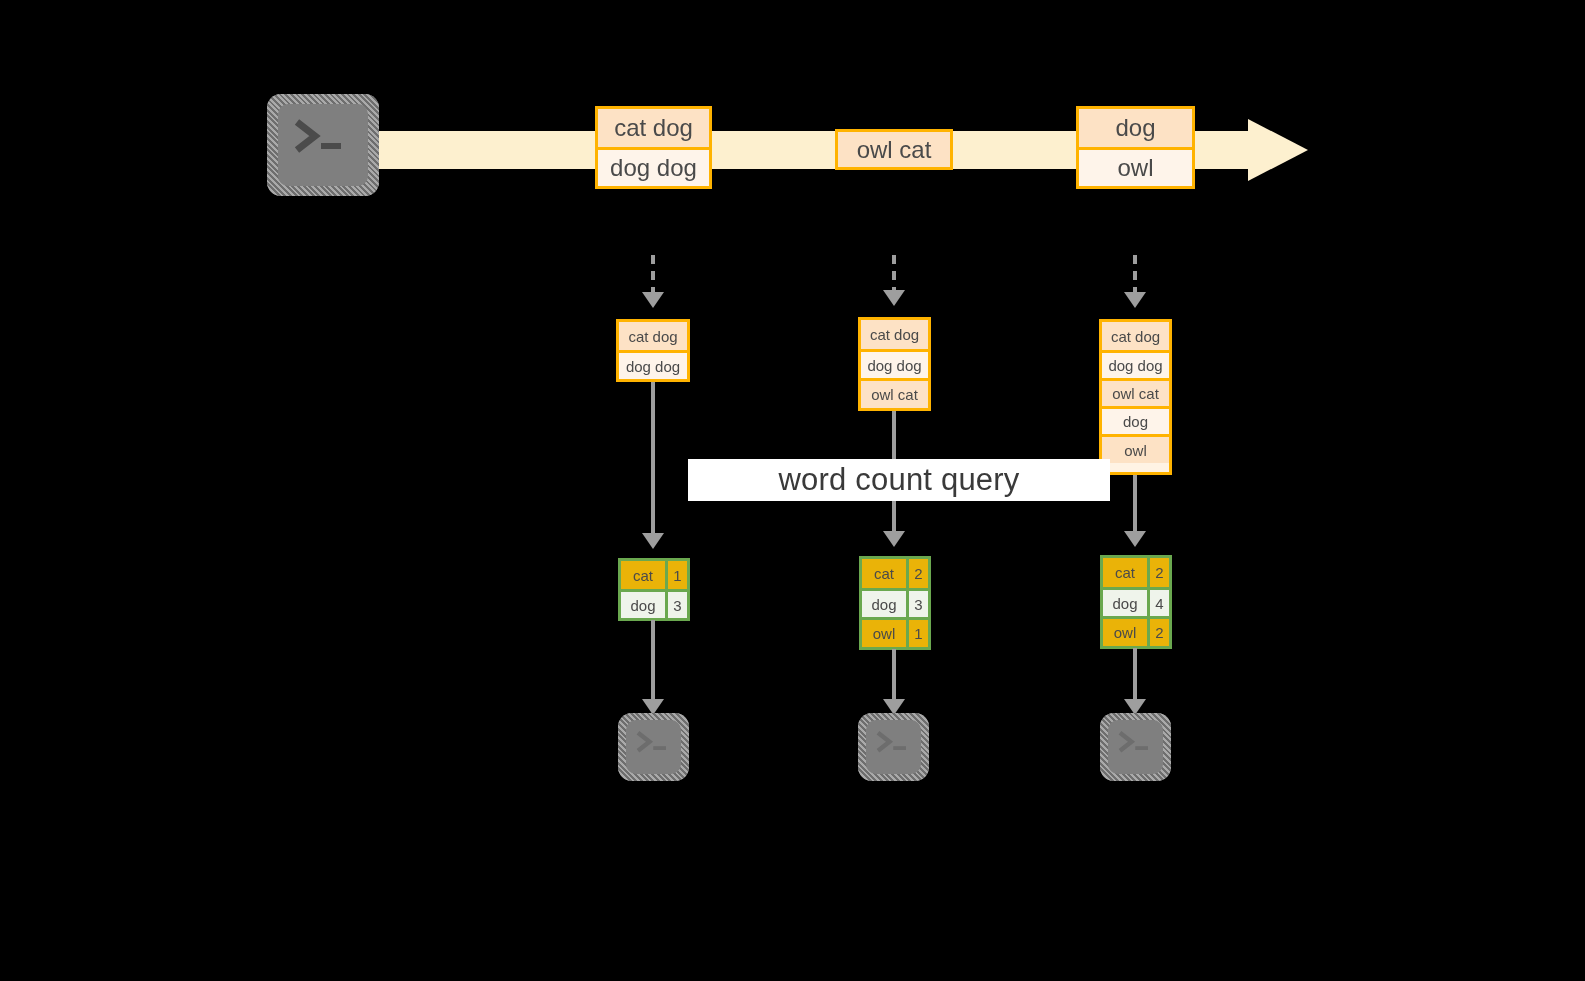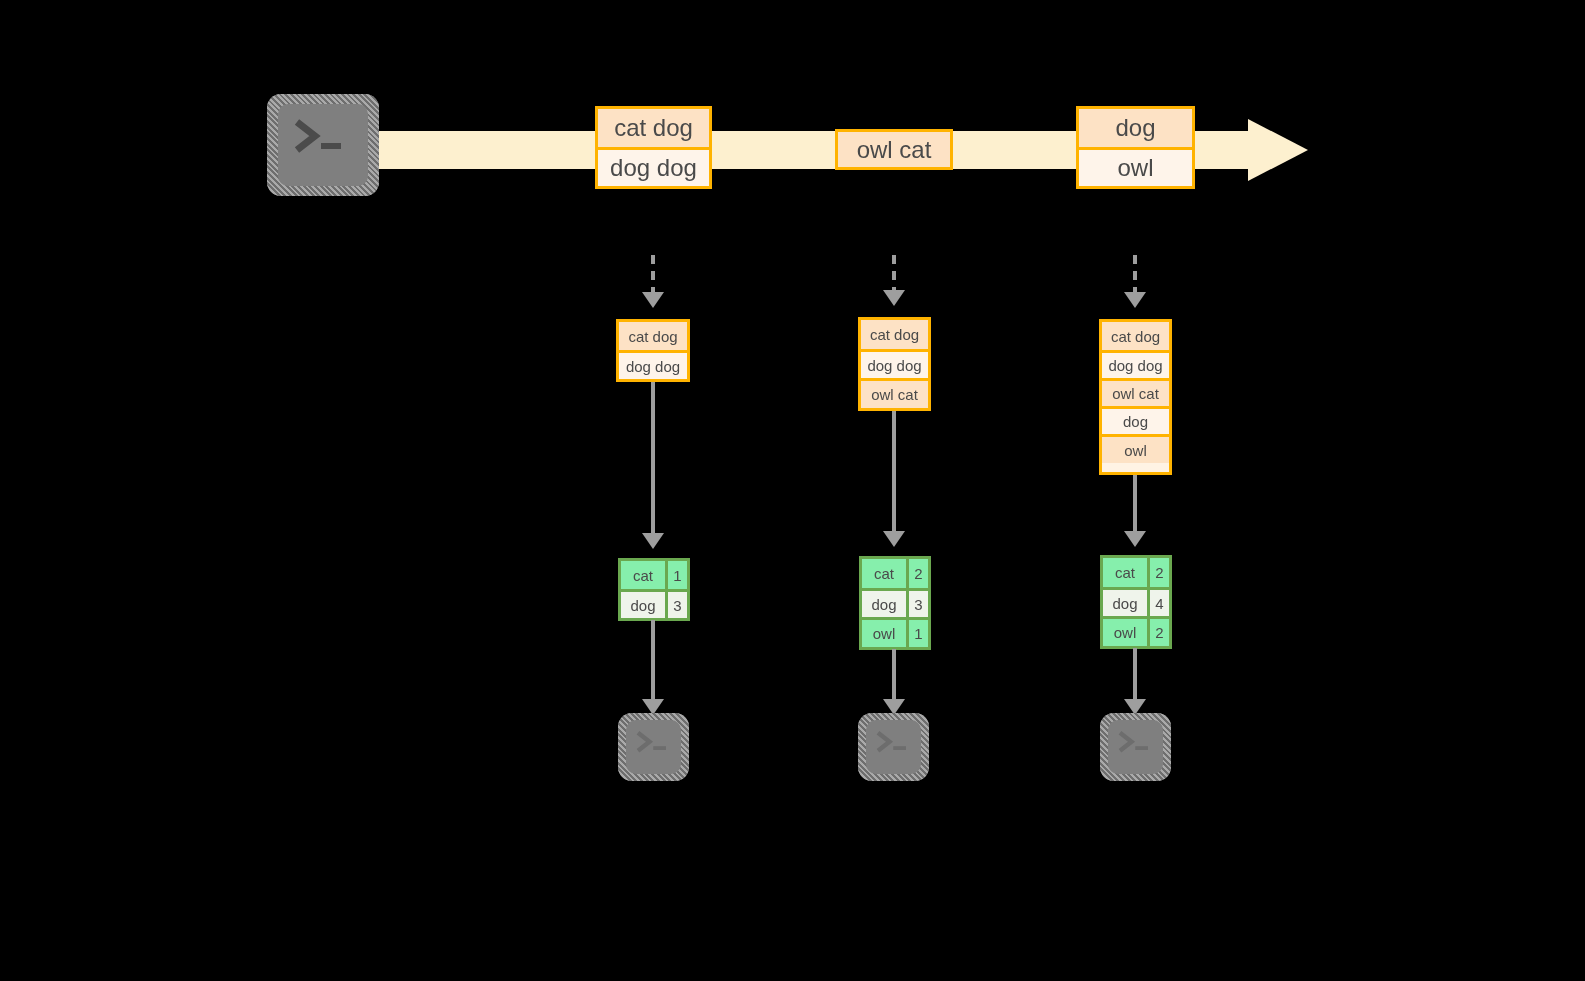--- a/index.html
+++ b/index.html
@@ -60,21 +60,21 @@
     background:#eef4e9;
   }
   .gtable .grow{display:flex;box-sizing:border-box;}
   .gtable .grow + .grow{border-top:3px solid #6aa84f;}
   .gtable .gcell{
     box-sizing:border-box;
     display:flex;align-items:center;justify-content:center;
     color:#4a4a4a;white-space:nowrap;
   }
   .gtable .gcell + .gcell{border-left:3px solid #6aa84f;}
-  .gtable .grow.dark .gcell{background:#86efac;}
+  .gtable .grow.dark .gcell{background:#eab308;}
   .gtable .grow.light .gcell{background:#eff4eb;}
 
   
   .vline{position:absolute;background:#9e9e9e;width:4px;}
   .vdash{
     position:absolute;width:4px;
     background:repeating-linear-gradient(to bottom,
       #9e9e9e 0px,#9e9e9e 9px,rgba(0,0,0,0) 9px,rgba(0,0,0,0) 16px);
   }
   .ahead{position:absolute;width:0;height:0;
@@ -230,14 +230,17 @@
 
   <div class="terminal" style="left:1100px;top:713px;width:71px;height:68px;">
     <div class="hatch"></div>
     <div class="inner" style="left:8px;top:7px;right:8px;bottom:7px;"></div>
     <svg width="40" height="28" viewBox="0 0 60 44" style="left:14px;top:16px;">
       <path d="M8 6 L26 20 L8 34" fill="none" stroke="#6d6d6d" stroke-width="7"></path>
       <rect x="32" y="27" width="20" height="6" fill="#6d6d6d"></rect>
     </svg>
   </div>
 
+  <div class="query-band" style="left:688px;top:459px;width:422px;height:42px;">
+    <span>word count query</span>
+  </div>
 
 </div>
 
 </body></html>

